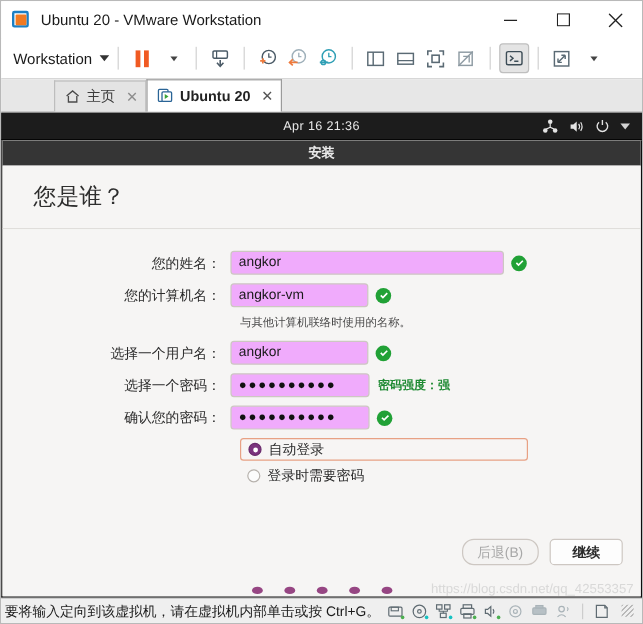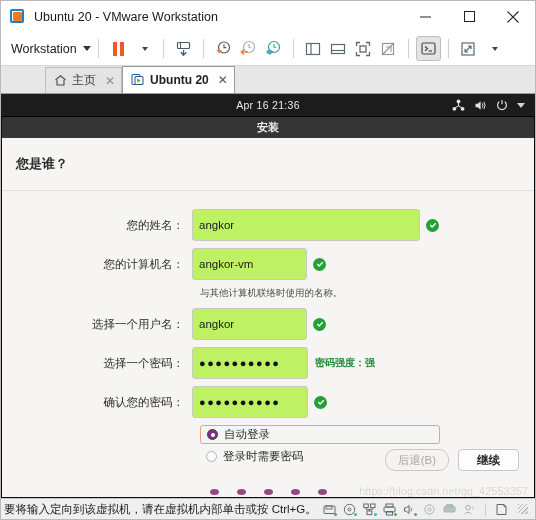--- a/index.html
+++ b/index.html
@@ -49,26 +49,26 @@
               border-bottom:1px solid #000;}
   .ubuntu-clock{position:absolute;left:0;right:0;text-align:center;color:#e8e8e8;font-size:10.5px;letter-spacing:.3px;}
   .ubuntu-tray{margin-left:auto;display:flex;align-items:center;gap:9px;padding-right:10px;z-index:2;}
   .ubuntu-tray svg{display:block;}
 
   .installer{flex:1 1 auto;margin:0;background:#f6f5f4;border:1px solid #0d0d0d;border-top:none;
              display:flex;flex-direction:column;position:relative;overflow:hidden;}
   .inst-titlebar{height:21px;background:#353535;color:#e9e9e9;display:flex;align-items:center;justify-content:center;
                  font-size:11px;font-weight:bold;flex:0 0 auto;}
   .inst-head{height:52px;display:flex;align-items:center;padding-left:14px;background:#f6f5f4;border-bottom:1px solid #e0dedb;flex:0 0 auto;}
-  .inst-head h1{margin:0;font-size:13px;font-weight:bold;color:#2e2e2e;}
+  .inst-head h1{margin:12px;font-size:19px;font-weight:normal;color:#2e2e2e;}
   .inst-body{flex:1 1 auto;background:#f6f5f4;position:relative;padding-top:18px;}
 
   .frow{display:flex;align-items:center;margin-bottom:7px;}
   .flabel{width:190px;text-align:right;padding-right:8px;font-size:11.5px;color:#2b2b2b;box-sizing:border-box;}
-  .finput{height:32px;border:1px solid #cdc7c2;border-radius:3px;background:#bef264;font-size:11.5px;color:#1a1a1a;
+  .finput{height:20px;border:1px solid #cdc7c2;border-radius:3px;background:#f0abfc;font-size:11.5px;color:#1a1a1a;
           display:flex;align-items:center;padding:0 6px;box-sizing:border-box;}
   .finput.wide{width:228px;}
   .finput.med{width:115px;}
   .finput.pw{width:116px;letter-spacing:1.5px;font-size:11px;color:#111;}
   .okmark{width:13px;height:13px;border-radius:50%;background:#21a136;margin-left:6px;display:flex;align-items:center;justify-content:center;flex:0 0 auto;}
   .okmark svg{display:block;}
   .hint{font-size:9.5px;color:#4a4a4a;margin:0 4px 8px 198px;}
   .pwstrength{margin-left:7px;font-size:10px;color:#1f8a33;font-weight:bold;}
 
   .radio-box{margin-left:198px;width:240px;box-sizing:border-box;font-family:Liberation Serif, serif;}

